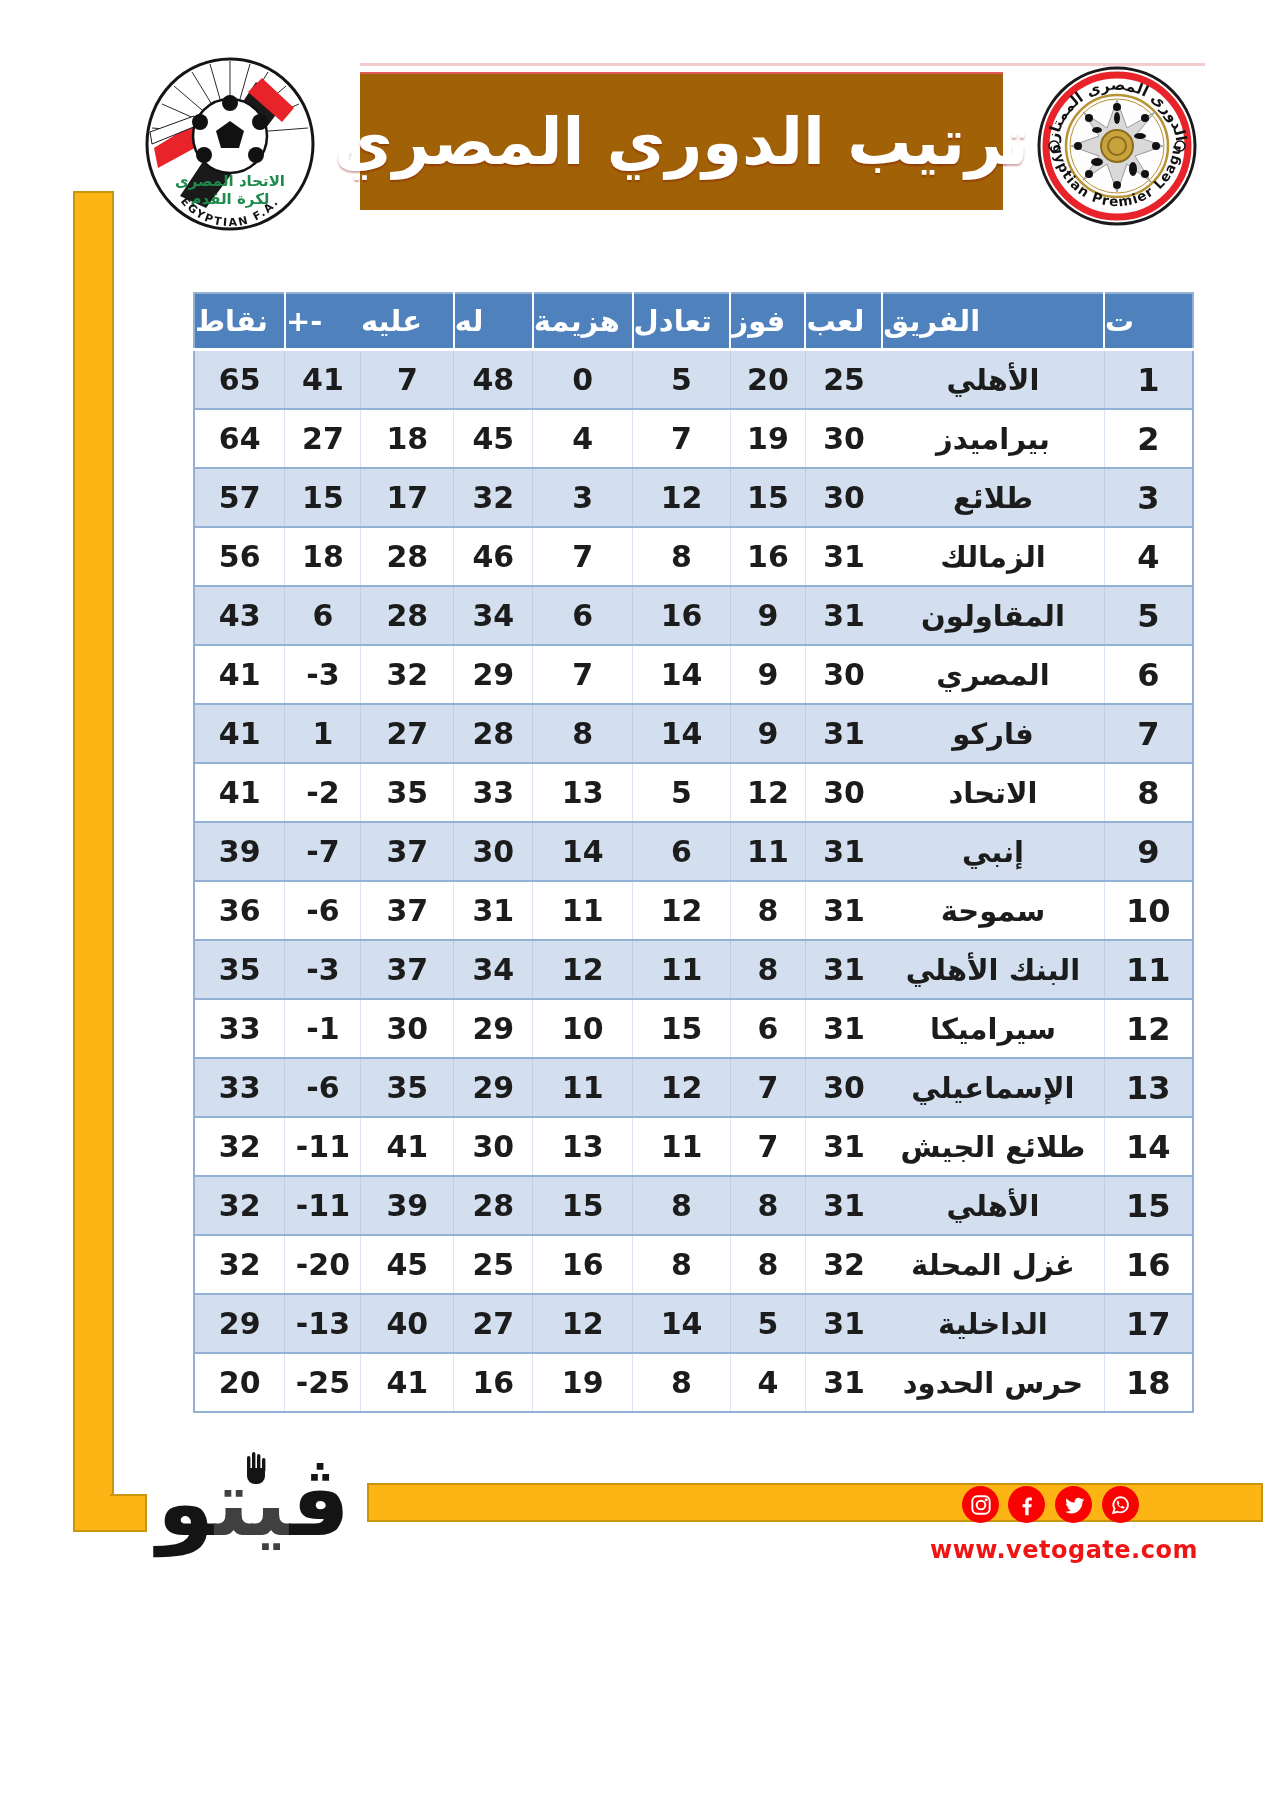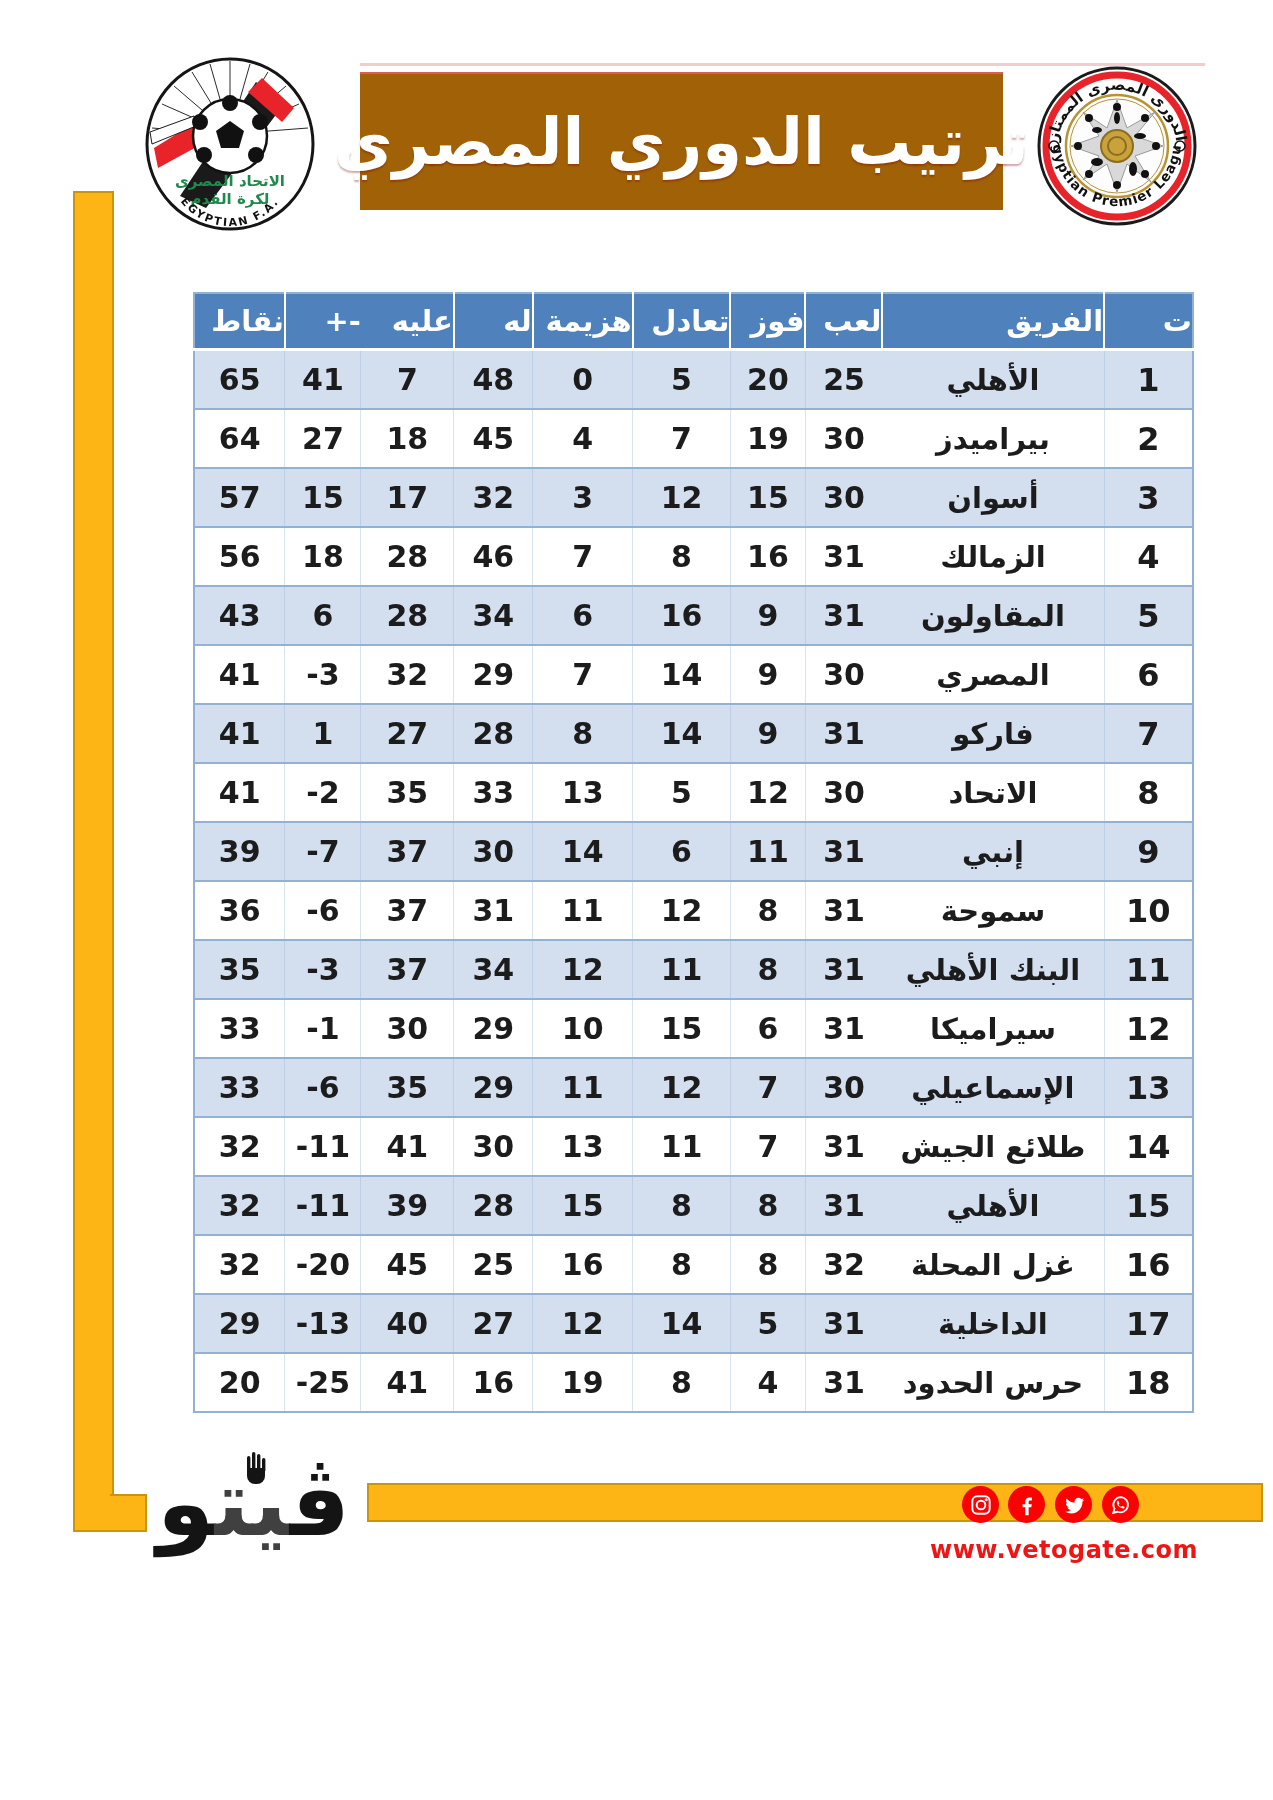--- a/index.html
+++ b/index.html
@@ -9,21 +9,21 @@
   .banner{position:absolute;left:360px;top:72px;width:643px;height:136px;background:#a16207;
           border-top:2px solid #e05a5a;display:flex;align-items:center;justify-content:center;}
   .banner-title{color:#fff;font-size:64px;font-weight:bold;direction:rtl;white-space:nowrap;
                 text-shadow:0 2px 2px rgba(120,0,0,.35);}
   .top-strip{position:absolute;left:360px;top:63px;width:845px;height:3px;background:#f3cdcd;}
   .logo-box{position:absolute;}
   
   .standings{position:absolute;left:193px;top:292px;width:1001px;border-collapse:collapse;
              table-layout:fixed;direction:rtl;}
   .standings th{background:#4f81bd;color:#fff;font-size:29px;font-weight:bold;height:54px;
-                text-align:right;vertical-align:middle;border-inline-start:2px solid #fff;
+                text-align:left;vertical-align:middle;border-inline-start:2px solid #fff;
                 border-bottom:3px solid #fff;padding:0;}
   .standings th:first-child{border-inline-start:none;}
   .standings td{font-size:30px;font-weight:bold;color:#1c1c1c;text-align:center;vertical-align:middle;
                 height:57px;padding:0;direction:ltr;border-inline-start:1px solid rgba(147,177,213,.35);}
   .standings td:first-child{border-inline-start:none;font-size:32px;}
   .standings tbody tr{border-top:2px solid #93b1d5;}
   .standings tbody tr:nth-child(odd){background:#d3dfee;}
   .standings tbody tr:nth-child(even){background:#ffffff;}
   .standings{border:2px solid #93b1d5;}
   .standings td.team-cell{direction:rtl;font-size:29px;}
@@ -172,21 +172,21 @@
           <td>19</td>
           <td>7</td>
           <td>4</td>
           <td>45</td>
           <td>18</td>
           <td>27</td>
           <td>64</td>
         </tr>
         <tr>
           <td>3</td>
-          <td class="team-cell">أسوان</td>
+          <td class="team-cell">طلائع</td>
           <td>30</td>
           <td>15</td>
           <td>12</td>
           <td>3</td>
           <td>32</td>
           <td>17</td>
           <td>15</td>
           <td>57</td>
         </tr>
         <tr>

